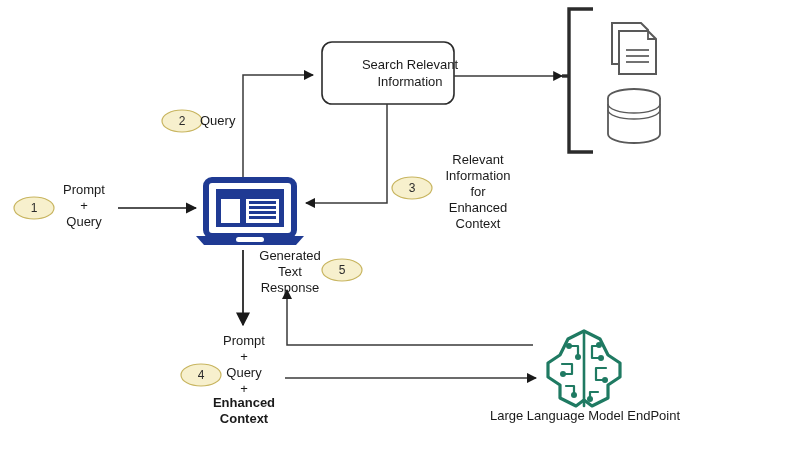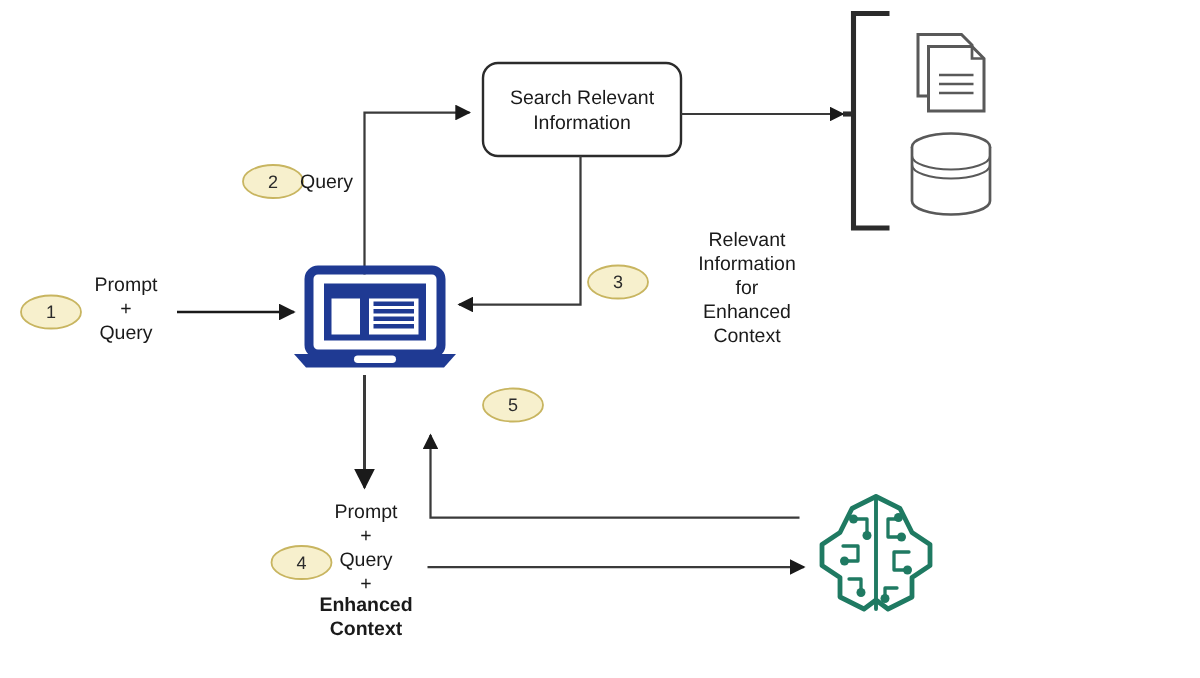--- a/index.html
+++ b/index.html
@@ -39,20 +39,21 @@
     font-family: "Liberation Sans", sans-serif;
   }
   .boxtext {
     position: absolute;
     font-size: 13px;
     line-height: 17px;
     color: #1a1a1a;
     text-align: center;
     white-space: pre-line;
     font-family: "Liberation Sans", sans-serif;
+    padding-left: 22px;
   }
   .strong { font-weight: bold; }
 </style>
 </head>
 <body>
 
 <div id="canvas">
 
   <svg class="svg-layer" viewBox="0 0 800 452">
     <defs>
@@ -174,29 +175,33 @@
   <div class="lbl" style="left:45px; top:182px; width:78px;">Prompt
 +
 Query</div>
 
   <div class="lbl" style="left:200px; top:113px; width:60px; text-align:left;">Query</div>
 
   <div class="boxtext" style="left:322px; top:56px; width:132px;">Search Relevant
 Information</div>
 
 
-  <div class="lbl" style="left:448px; top:152px; width:100px;">Relevant
+  <div class="lbl" style="left:428px; top:152px; width:100px;">Relevant
 Information
 for
 Enhanced
 Context</div>
 
+  <div class="lbl" style="left:252px; top:248px; width:76px;">Generated
+Text
+Response</div>
 
   <div class="lbl" style="left:206px; top:333px; width:76px;">Prompt
 +
 Query
 +</div>
 
   <div class="lbl strong" style="left:196px; top:395px; width:96px;">Enhanced
 Context</div>
 
+  <div class="lbl" style="left:478px; top:408px; width:214px;">Large Language Model EndPoint</div>
 
 </div>
 
 </body></html>

